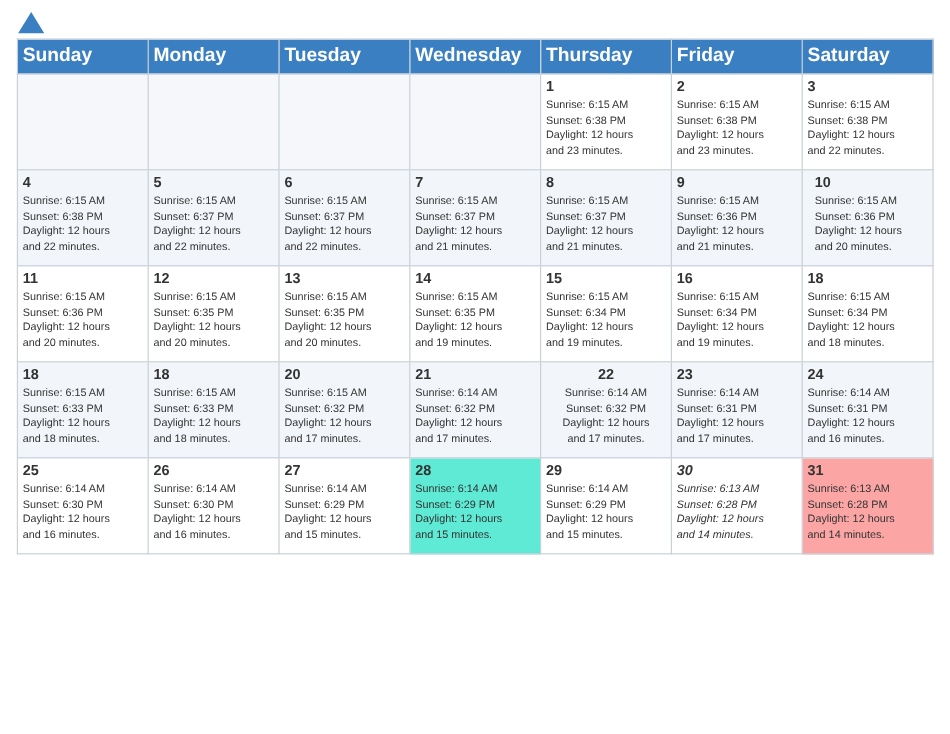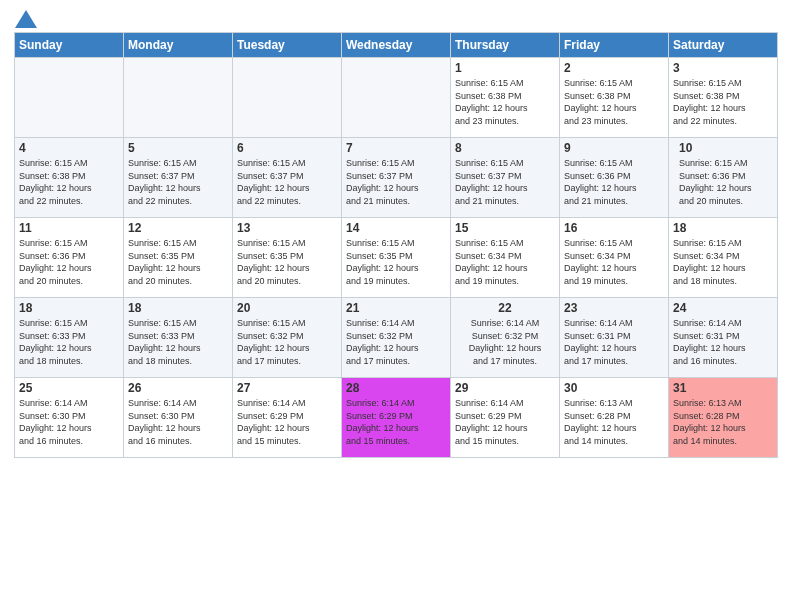--- a/index.html
+++ b/index.html
@@ -37,21 +37,21 @@
       font-size: 14px;
       color: #444;
     }
     .calendar {
       width: 100%;
       border-collapse: collapse;
     }
     .calendar th {
       background-color: #3a7fc1;
       color: #fff;
-      font-size: 12px;
+      font-size: 16px;
       font-weight: bold;
       padding: 5px 4px;
       text-align: left;
       border: 1px solid #c8d0d8;
     }
     .calendar td {
       width: calc(100% / 7);
       vertical-align: top;
       border: 1px solid #c8d0d8;
       padding: 3px 4px;
@@ -311,35 +311,35 @@
 Daylight: 12 hours
 and 16 minutes.</div>
           </td>
           <td style="background: rgb(255, 255, 255);">
             <span class="day-number">27</span>
             <div class="day-info" style="white-space: pre-line;">Sunrise: 6:14 AM
 Sunset: 6:29 PM
 Daylight: 12 hours
 and 15 minutes.</div>
           </td>
-          <td style="background: #d946ef;">
+          <td style="background: #5eead4;">
             <span class="day-number">28</span>
             <div class="day-info" style="white-space: pre-line;">Sunrise: 6:14 AM
 Sunset: 6:29 PM
 Daylight: 12 hours
 and 15 minutes.</div>
           </td>
           <td style="background: rgb(255, 255, 255);">
             <span class="day-number">29</span>
             <div class="day-info" style="white-space: pre-line;">Sunrise: 6:14 AM
 Sunset: 6:29 PM
 Daylight: 12 hours
 and 15 minutes.</div>
           </td>
-          <td style="background: rgb(255, 255, 255);">
+          <td style="background: rgb(255, 255, 255); font-style: italic;">
             <span class="day-number">30</span>
             <div class="day-info" style="white-space: pre-line;">Sunrise: 6:13 AM
 Sunset: 6:28 PM
 Daylight: 12 hours
 and 14 minutes.</div>
           </td>
           <td style="background: #fca5a5;">
             <span class="day-number">31</span>
             <div class="day-info" style="white-space: pre-line;">Sunrise: 6:13 AM
 Sunset: 6:28 PM

